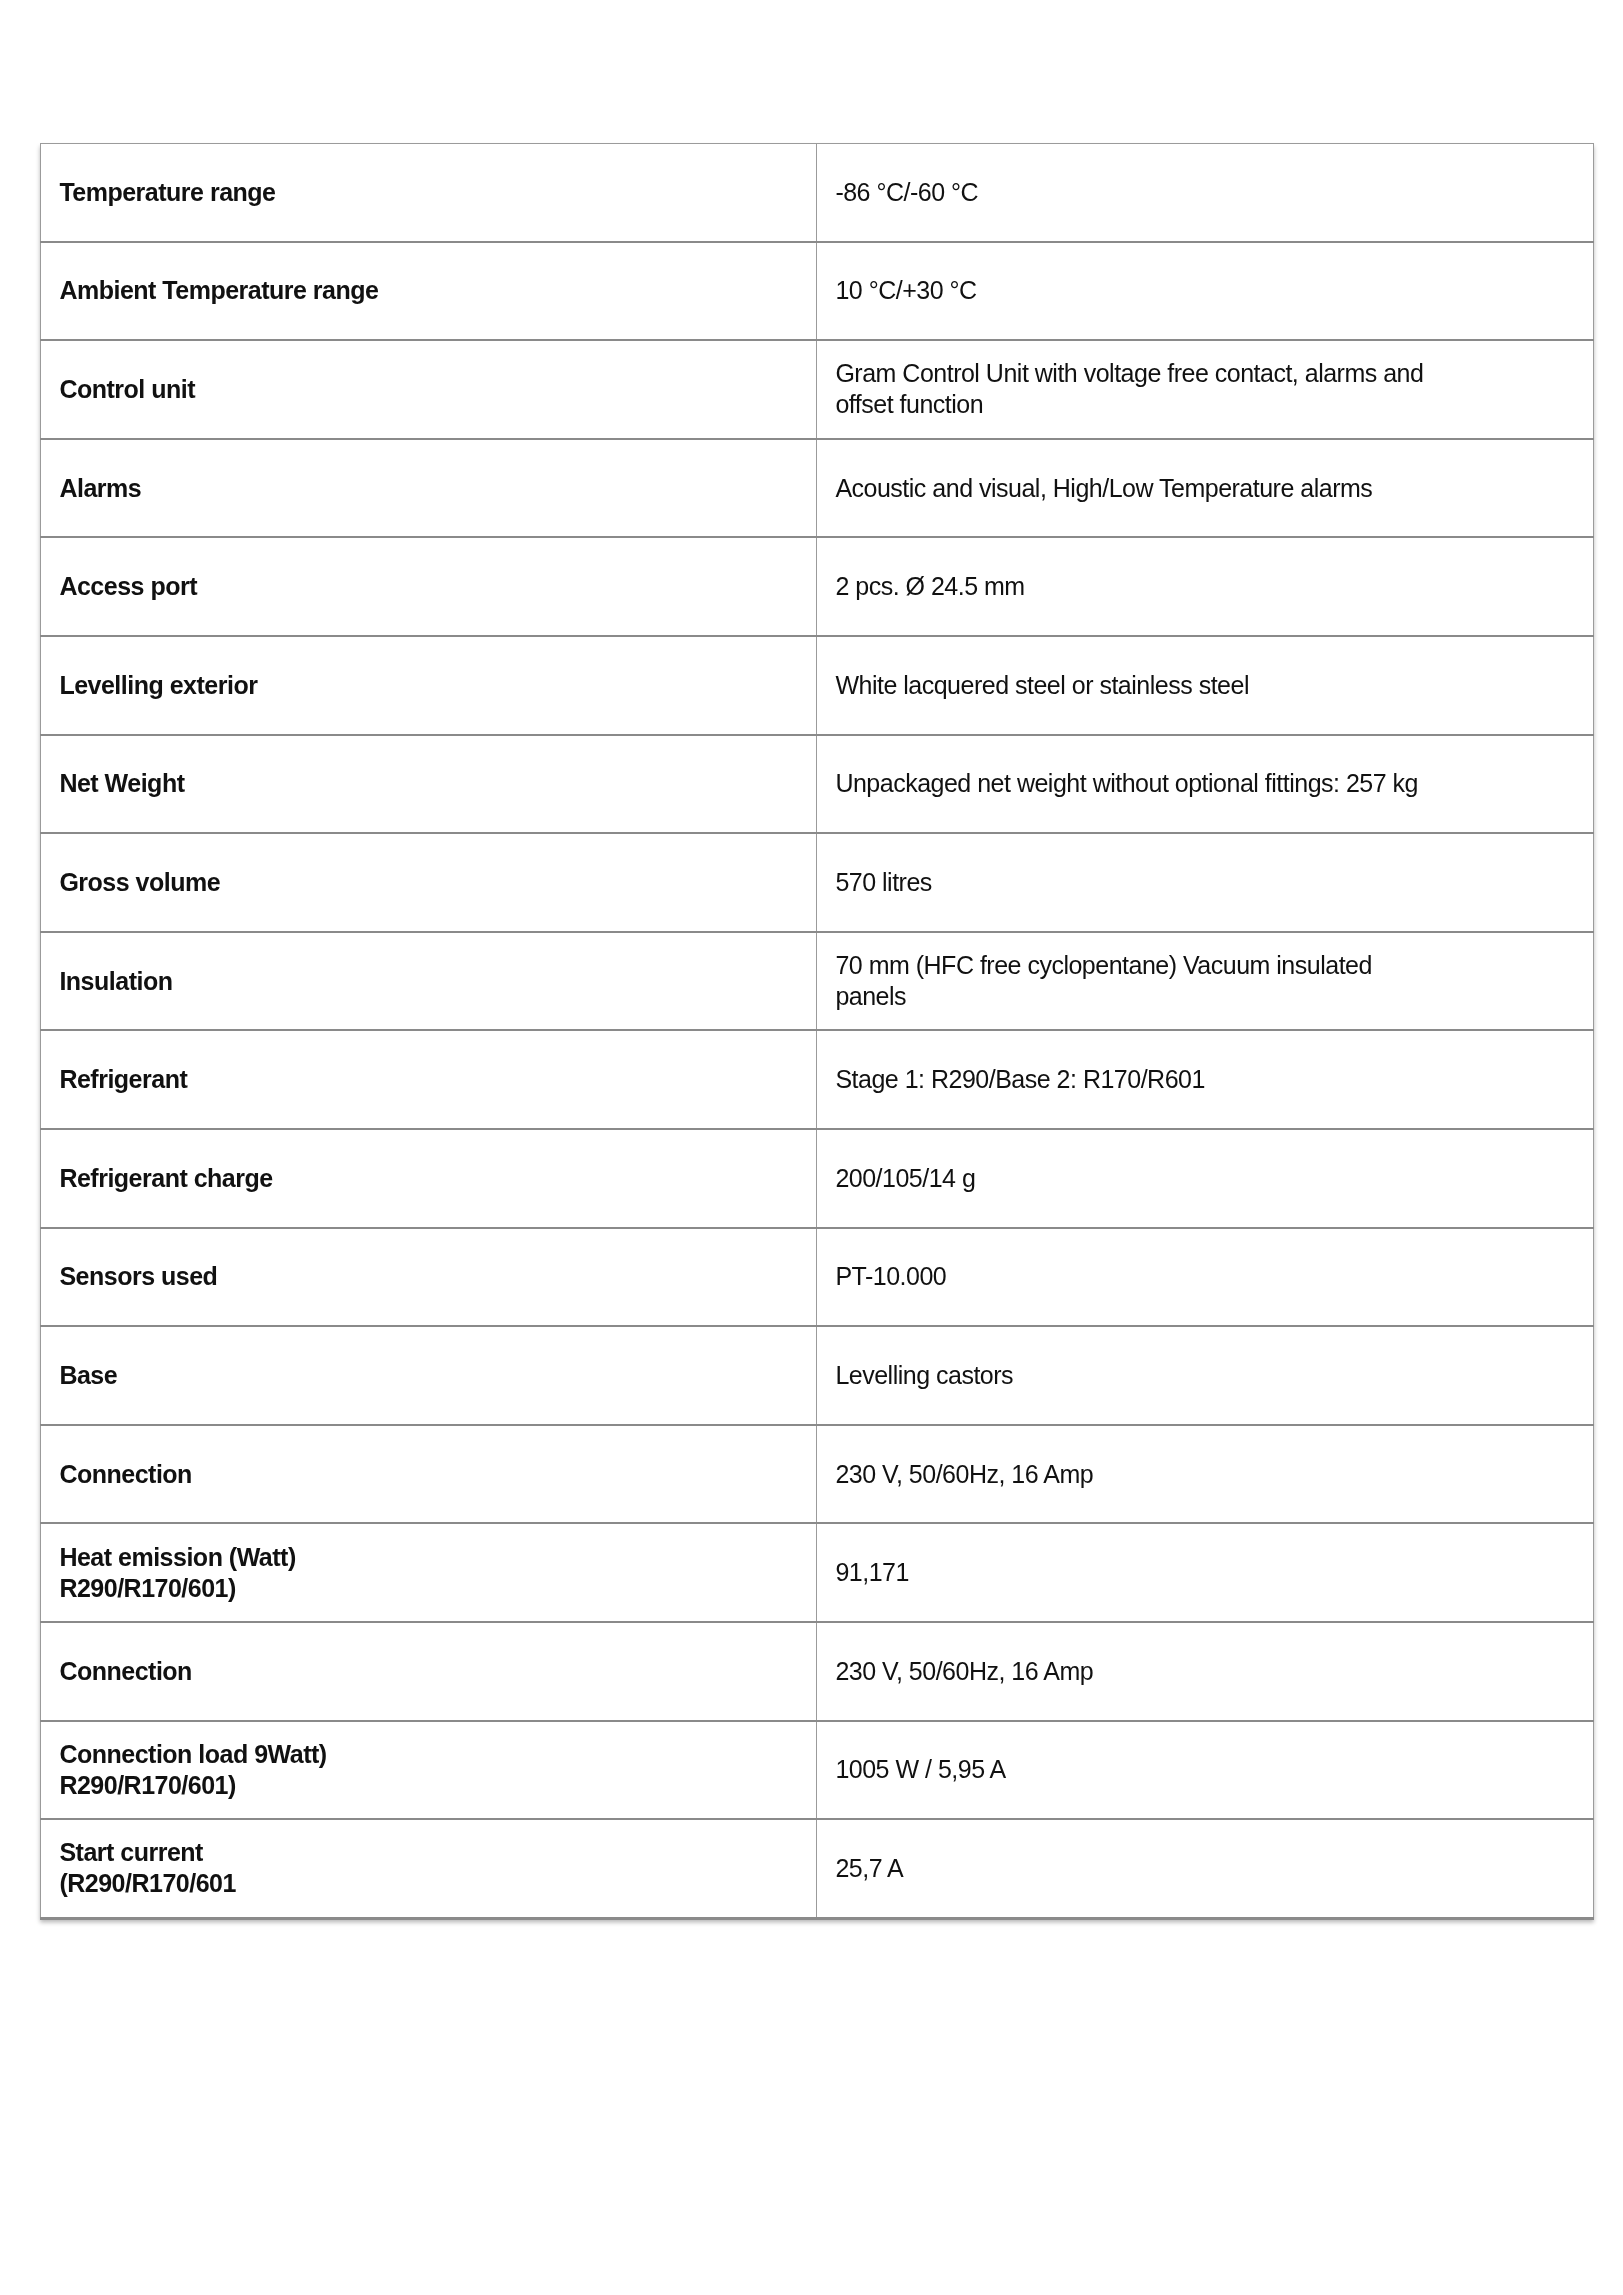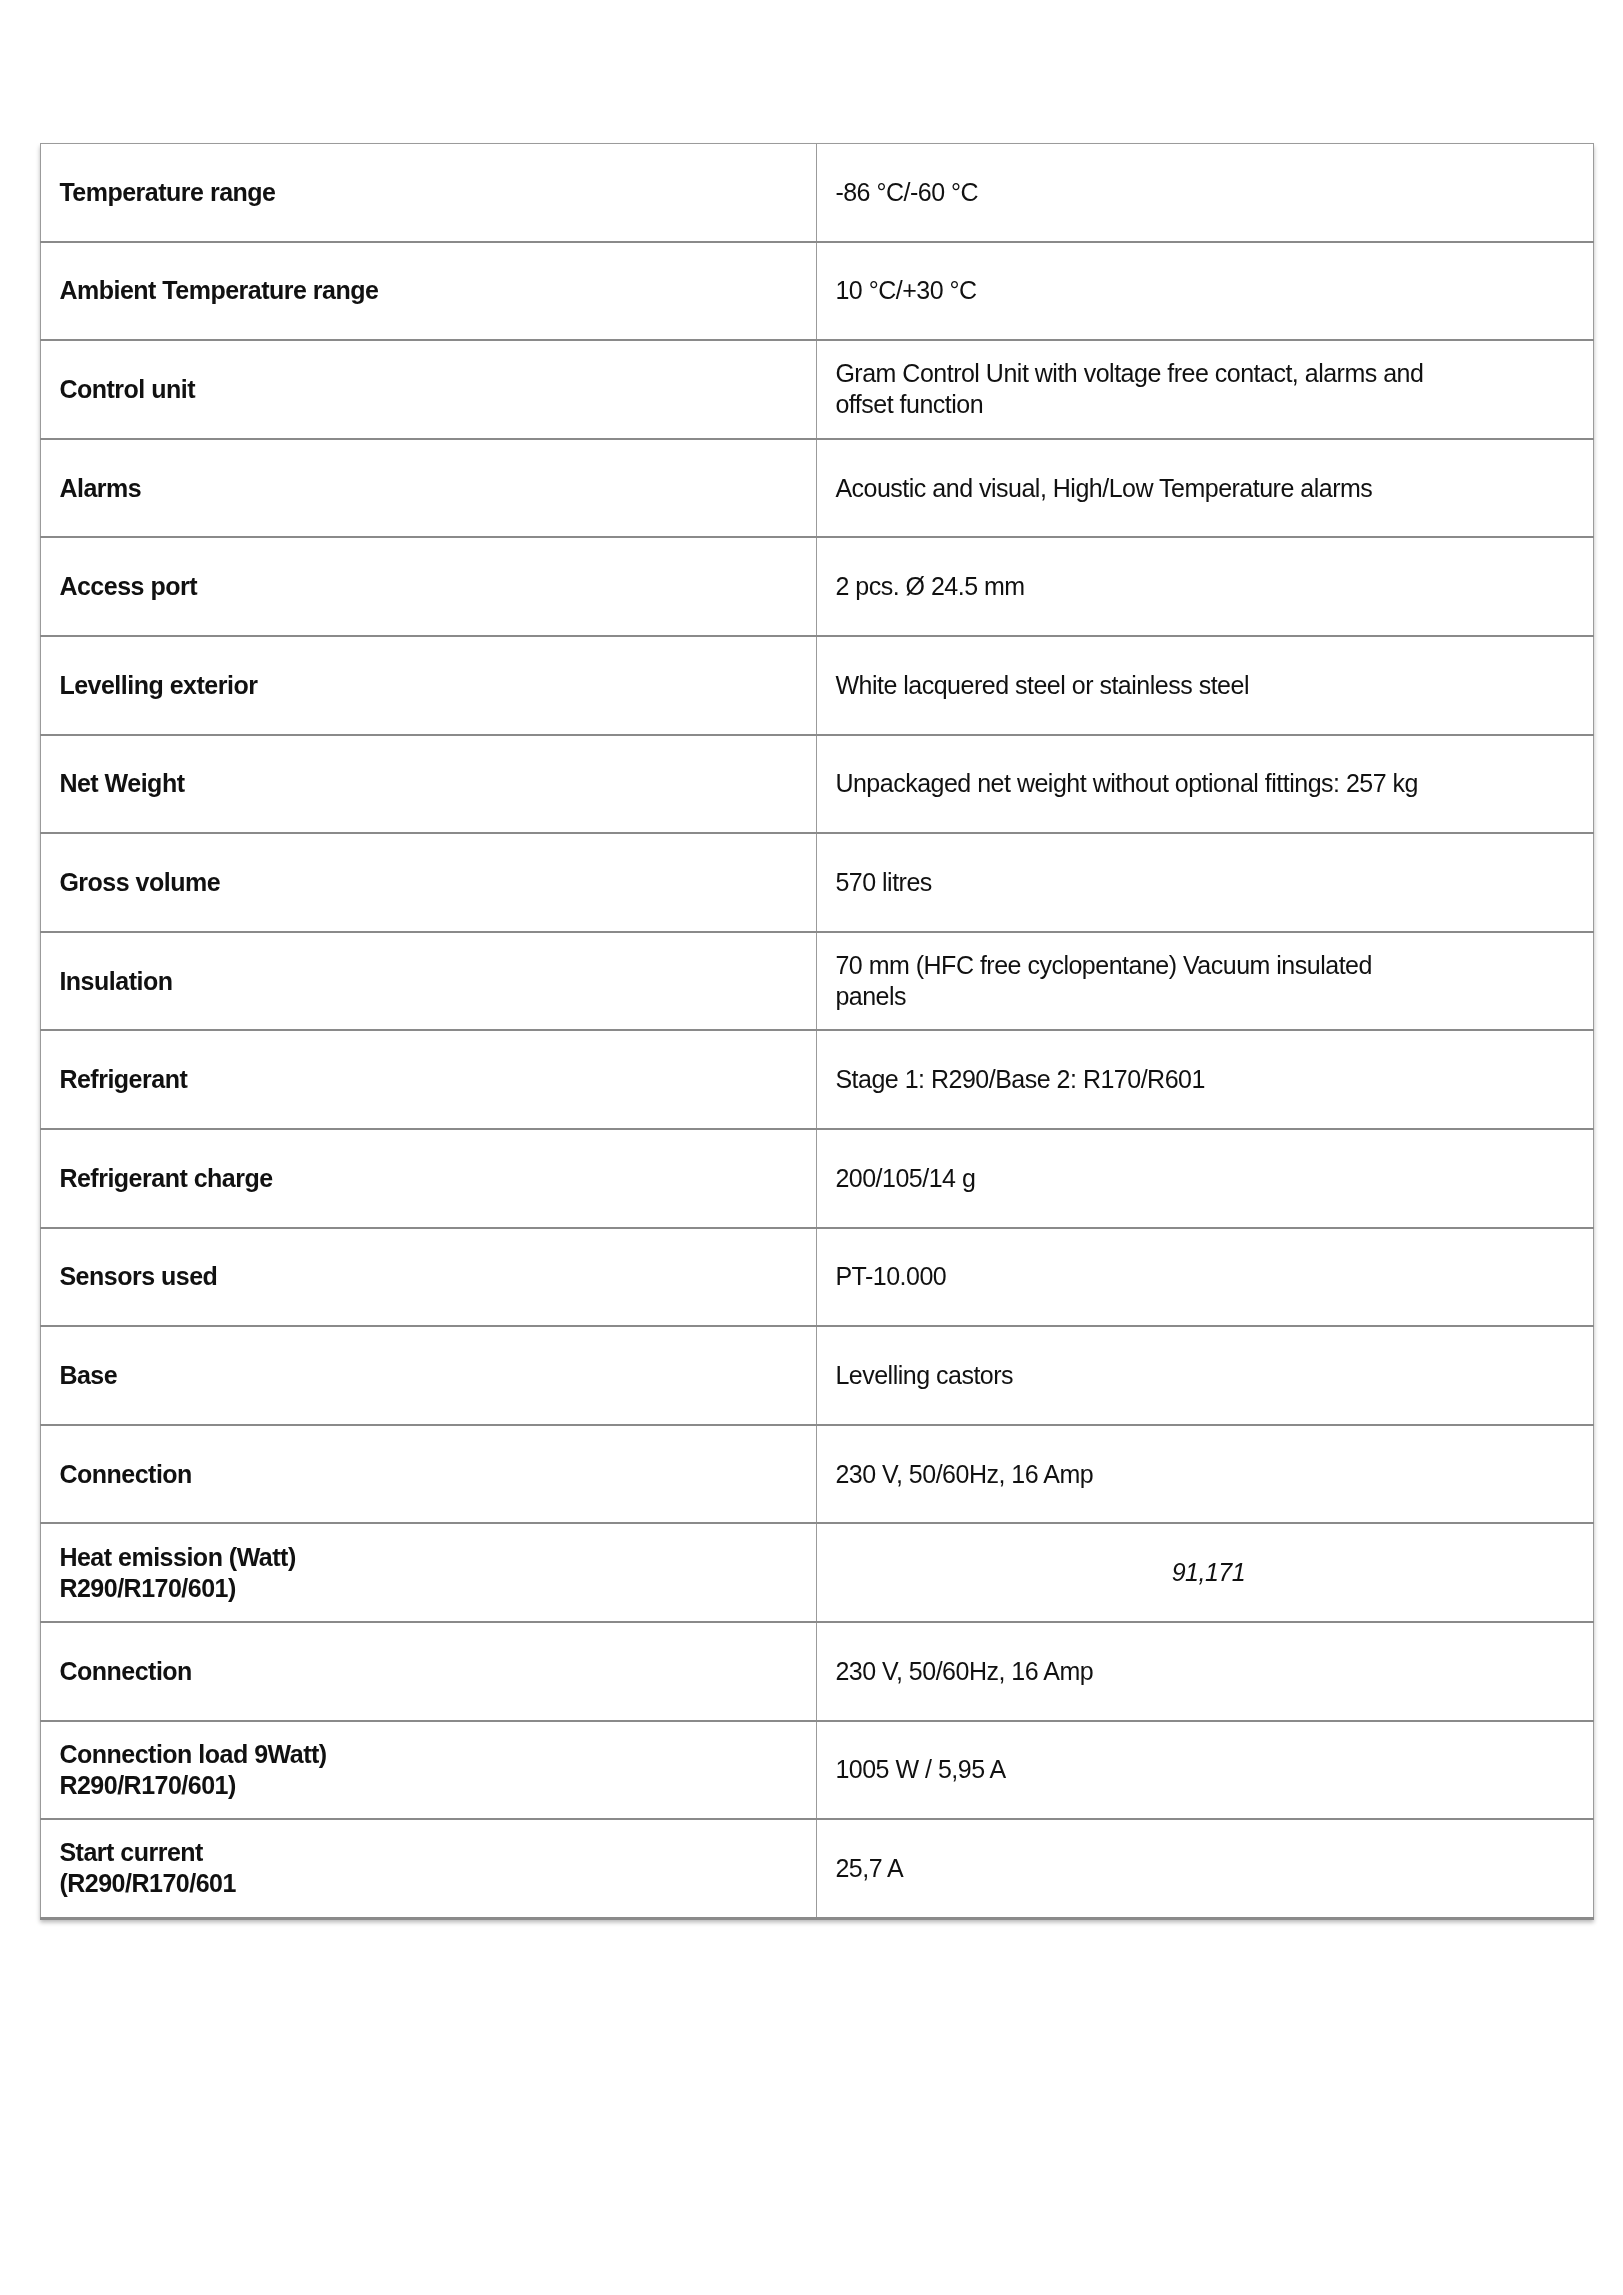--- a/index.html
+++ b/index.html
@@ -43,22 +43,21 @@
     color: var(--text, #111111);
   }
   table.spec tr + tr td {
     border-top: 2.9px solid var(--hline, #8a8a8a);
   }
   table.spec td.label {
     font-weight: bold;
     border-right: 1.9px solid var(--vline, #9b9b9b);
   }
   table.spec td.value.right {
-    text-align: center;
-    font-style: italic;
+    text-align: left;
   }
 </style>
 </head>
 <body>
 
 <div class="canvas">
   <table class="spec">
     <colgroup>
       <col class="c-label">
       <col class="c-value">

